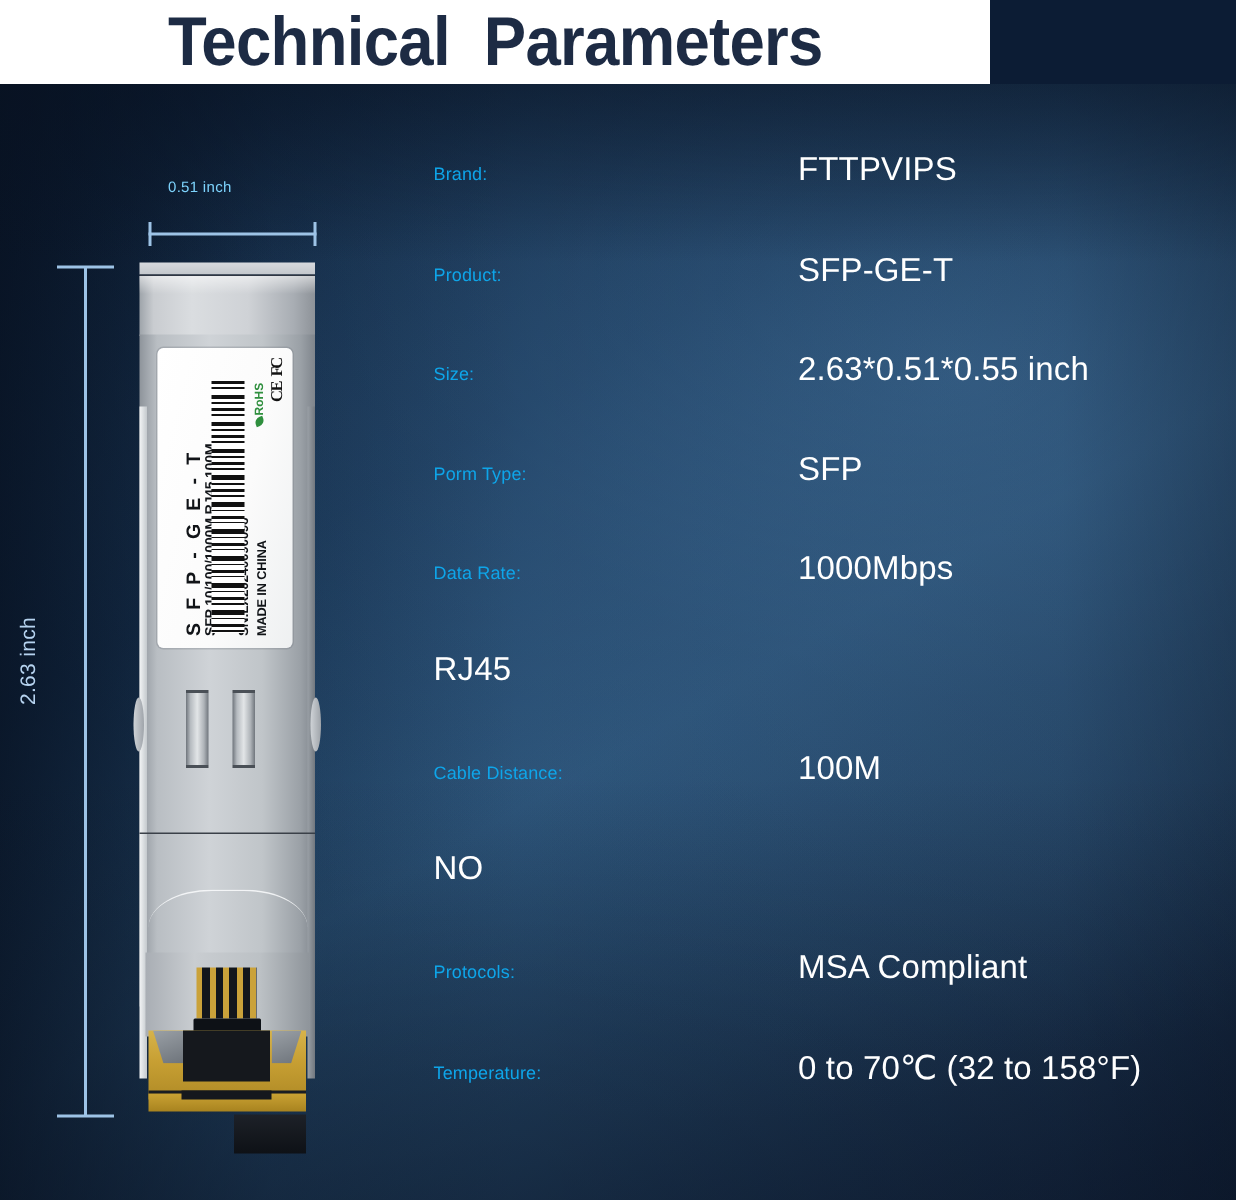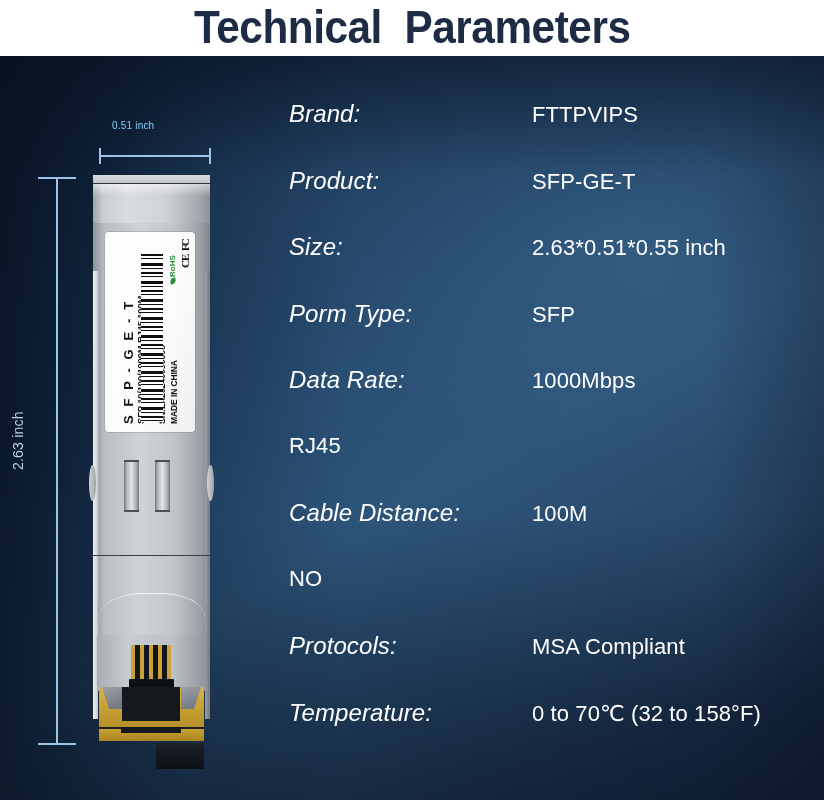--- a/index.html
+++ b/index.html
@@ -10,21 +10,21 @@
   }
   #page{
     position:relative;
     width:824px;height:800px;
     overflow:hidden;
     background:#0c1c34;
   }
 
   
   #title-band{
-    position:absolute;left:0;top:0;width:824px;height:56px;
+    position:absolute;left:0;top:0;width:660px;height:56px;
     background:#ffffff;
     display:flex;align-items:center;justify-content:center;
     z-index:6;
   }
   #title-text{
     font-family:"Liberation Sans","DejaVu Sans",sans-serif;
     font-size:46px;
     font-weight:700;
     letter-spacing:-0.5px;
     color:#1d2b44;
@@ -230,21 +230,21 @@
 
   
   #spec-table{
     position:absolute;left:289px;top:100px;width:510px;z-index:5;
   }
   .spec-row{
     display:flex;align-items:baseline;height:66.5px;
   }
   .spec-label{
     width:243px;flex:0 0 243px;
-    font-size:24px;color:#ffffff;letter-spacing:0.1px;white-space:nowrap;font-style:italic;
+    font-size:12px;color:#0ea5e9;letter-spacing:0.1px;white-space:nowrap;
   }
   .spec-value{
     font-size:22px;color:#ffffff;letter-spacing:0.1px;white-space:nowrap;
   }
 </style>
 </head>
 <body>
 
 <div id="page">
 

